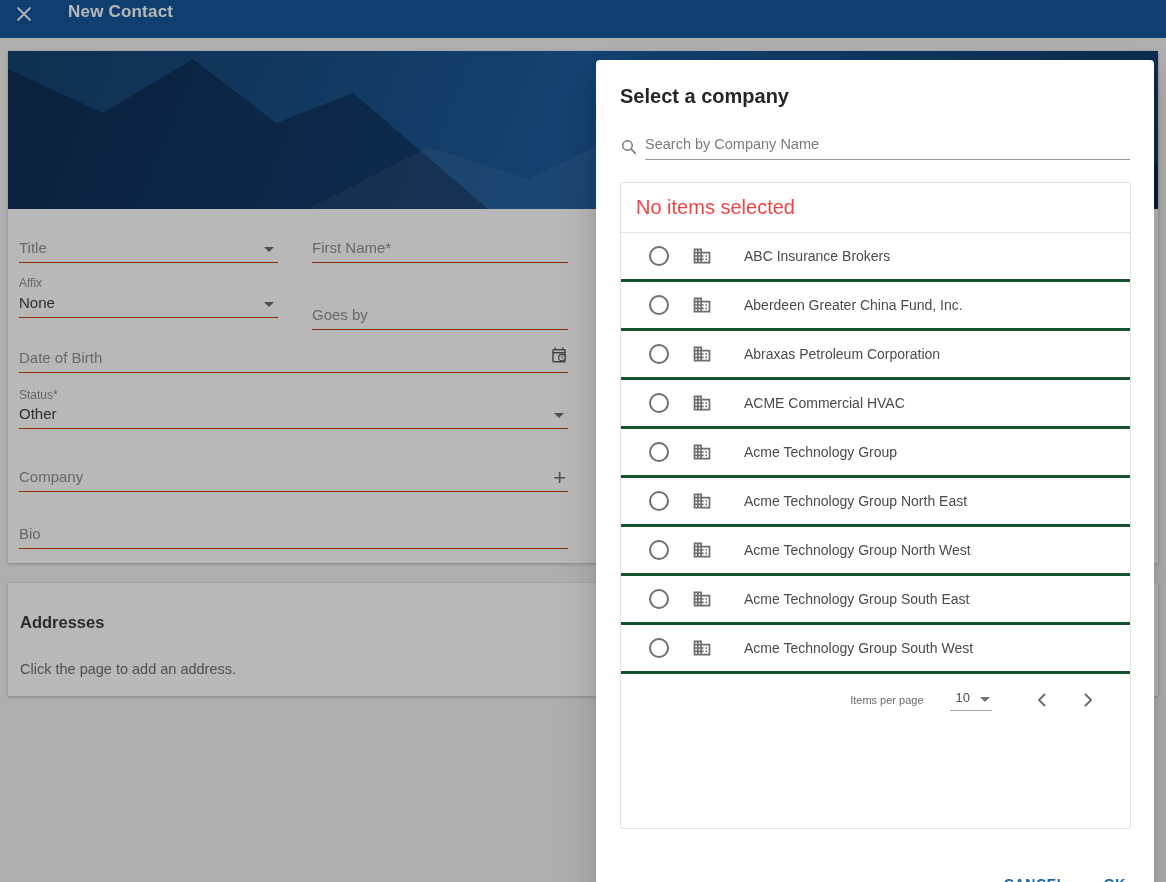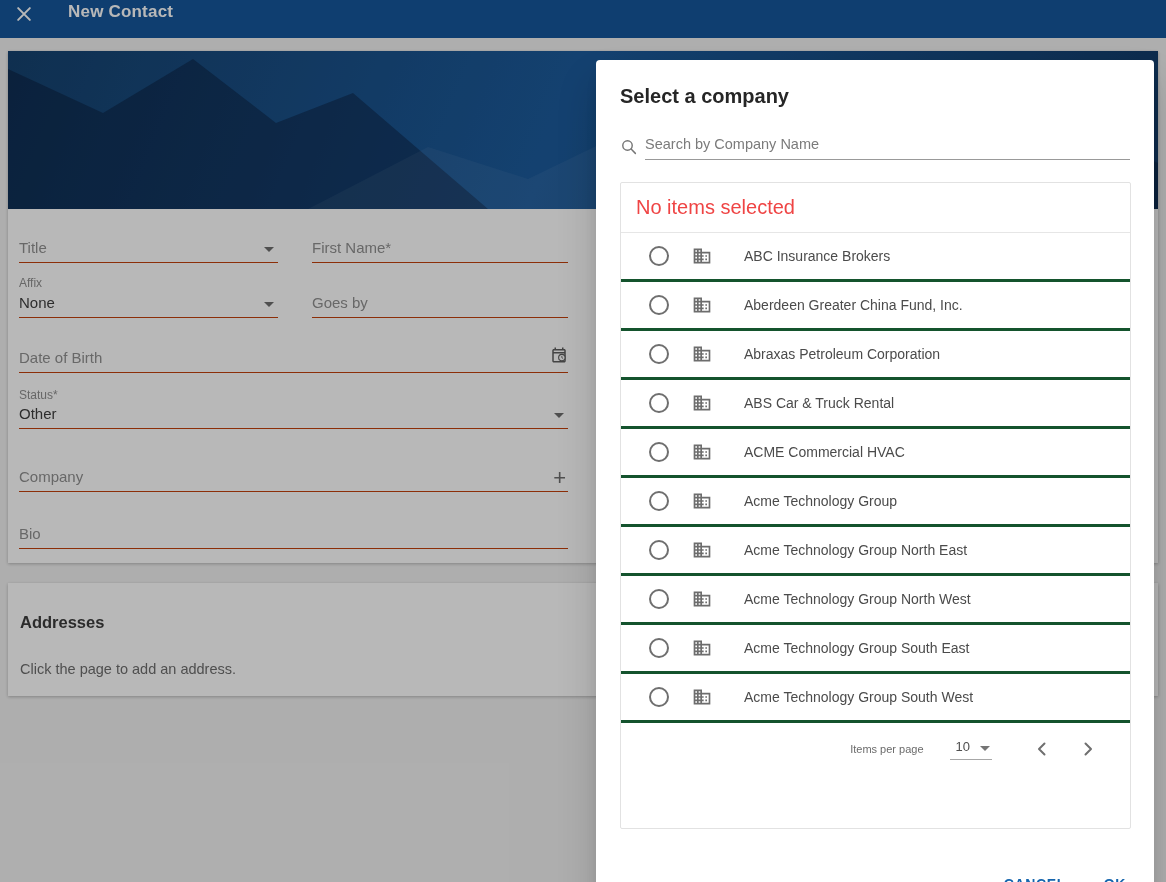--- a/index.html
+++ b/index.html
@@ -107,21 +107,21 @@
     </div>
     <div class="ffield" style="left:304px; top:187px; width:256px; height:25px;">
       <input placeholder="First Name*" style="">
     </div>
 
     <div class="float-label" style="left:11px; top:225px;">Affix</div>
     <div class="ffield" style="left:11px; top:243px; width:259px; height:24px;">
       <div class="sel-value">None</div>
       <div class="caret"></div>
     </div>
-    <div class="ffield" style="left:304px; top:243px; width:256px; height:24px;">
+    <div class="ffield" style="left:304px; top:255px; width:256px; height:24px;">
       <input placeholder="Goes by" style="">
     </div>
 
     <div class="ffield" style="left:11px; top:298px; width:549px; height:24px;">
       <input placeholder="Date of Birth" style="">
       <span class="trail-icon">
         <svg viewBox="0 0 24 24" width="18" height="18">
           <path fill="currentColor" d="M19 4h-1V2h-2v2H8V2H6v2H5c-1.1 0-2 .9-2 2v14c0 1.1.9 2 2 2h14c1.1 0 2-.9 2-2V6c0-1.1-.9-2-2-2zm0 16H5V10h14v10zM5 8V6h14v2H5z"></path>
           <circle cx="15.8" cy="15.4" r="4.3" fill="#ffffff" stroke="currentColor" stroke-width="1.5"></circle>
           <path d="M15.8 13.3v2.3l1.6 1" fill="none" stroke="currentColor" stroke-width="1.2"></path>
@@ -196,29 +196,20 @@
           <div class="company-row">
             <div class="radio"></div>
             <span class="domain-ic">
               <svg viewBox="0 0 24 24" width="20" height="20">
                 <path fill="currentColor" d="M12 7V3H2v18h20V7H12zM6 19H4v-2h2v2zm0-4H4v-2h2v2zm0-4H4V9h2v2zm0-4H4V5h2v2zm4 12H8v-2h2v2zm0-4H8v-2h2v2zm0-4H8V9h2v2zm0-4H8V5h2v2zm10 12h-8v-2h2v-2h-2v-2h2v-2h-2V9h8v10zm-2-8h-2v2h2v-2zm0 4h-2v2h2v-2z"></path>
               </svg>
             </span>
             <span class="company-name">Abraxas Petroleum Corporation</span>
           </div>
 
-          <div class="company-row">
-            <div class="radio"></div>
-            <span class="domain-ic">
-              <svg viewBox="0 0 24 24" width="20" height="20">
-                <path fill="currentColor" d="M12 7V3H2v18h20V7H12zM6 19H4v-2h2v2zm0-4H4v-2h2v2zm0-4H4V9h2v2zm0-4H4V5h2v2zm4 12H8v-2h2v2zm0-4H8v-2h2v2zm0-4H8V9h2v2zm0-4H8V5h2v2zm10 12h-8v-2h2v-2h-2v-2h2v-2h-2V9h8v10zm-2-8h-2v2h2v-2zm0 4h-2v2h2v-2z"></path>
-              </svg>
-            </span>
-            <span class="company-name">ABS Car &amp; Truck Rental</span>
-          </div>
 
           <div class="company-row">
             <div class="radio"></div>
             <span class="domain-ic">
               <svg viewBox="0 0 24 24" width="20" height="20">
                 <path fill="currentColor" d="M12 7V3H2v18h20V7H12zM6 19H4v-2h2v2zm0-4H4v-2h2v2zm0-4H4V9h2v2zm0-4H4V5h2v2zm4 12H8v-2h2v2zm0-4H8v-2h2v2zm0-4H8V9h2v2zm0-4H8V5h2v2zm10 12h-8v-2h2v-2h-2v-2h2v-2h-2V9h8v10zm-2-8h-2v2h2v-2zm0 4h-2v2h2v-2z"></path>
               </svg>
             </span>
             <span class="company-name">ACME Commercial HVAC</span>
           </div>

